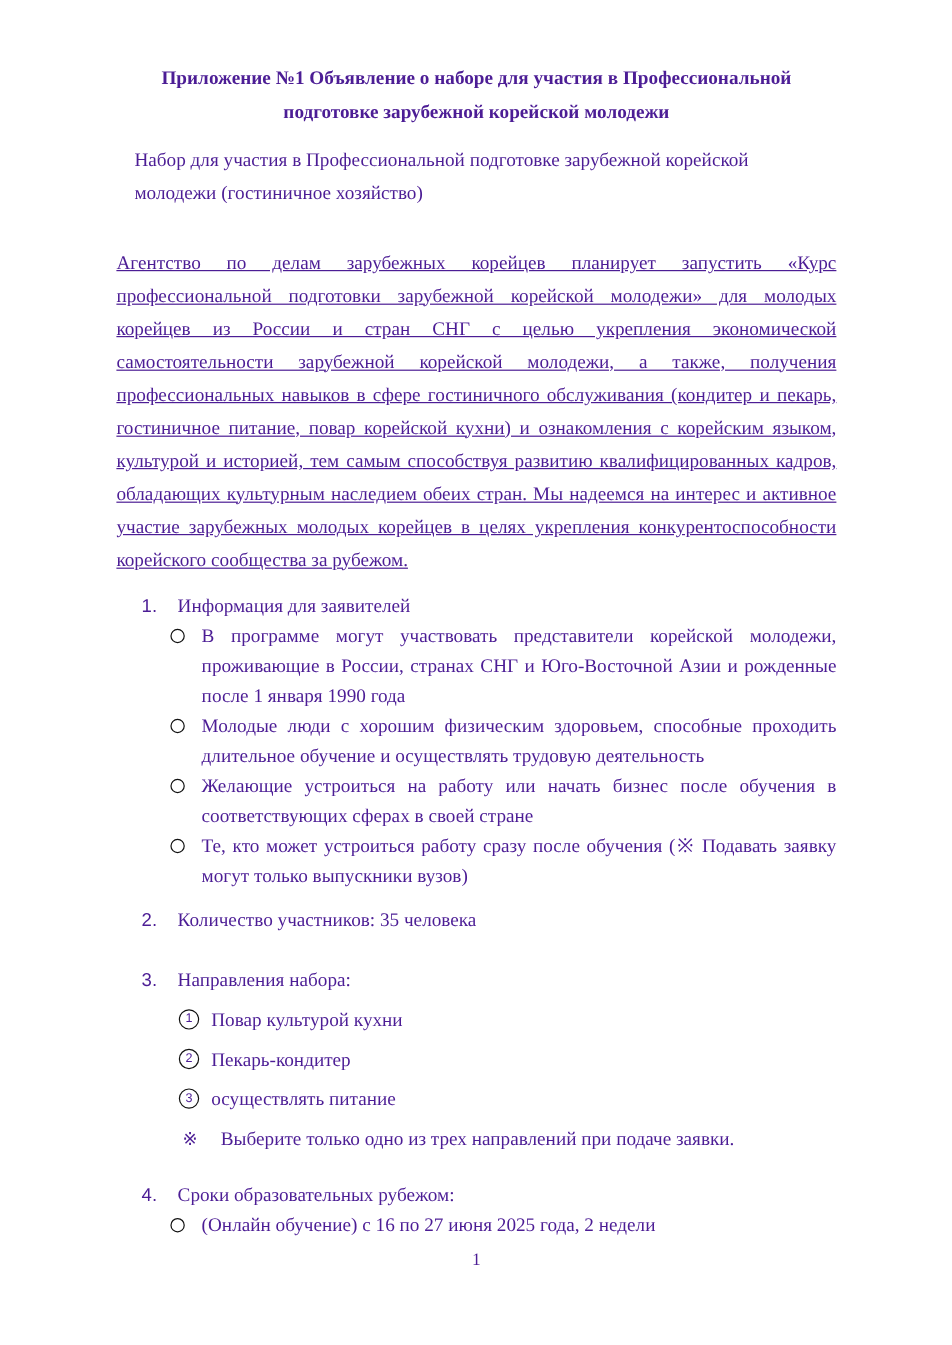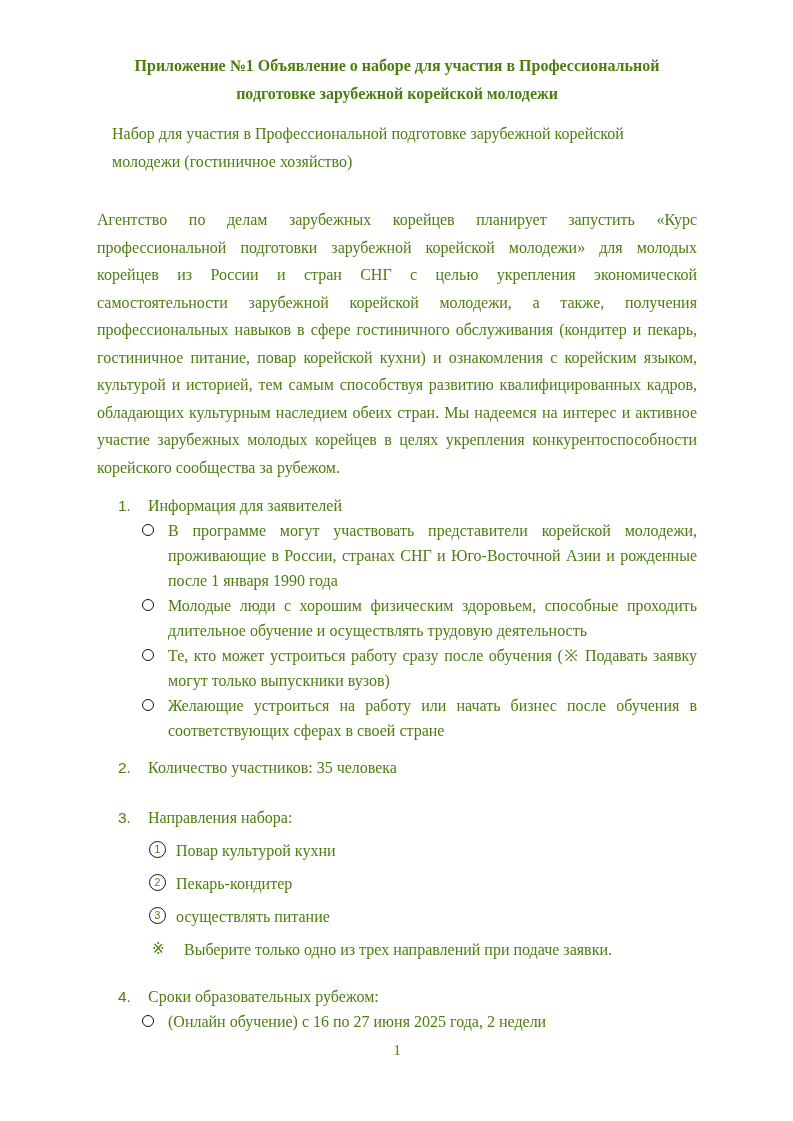--- a/index.html
+++ b/index.html
@@ -3,41 +3,42 @@
 <meta charset="utf-8">
 <style>
   html, body { margin: 0; padding: 0; background: #ffffff; }
   .page {
     position: relative;
     width: 793px;
     height: 1121px;
     box-sizing: border-box;
     padding: 52px 96px 0 97px;
     background: #ffffff;
-    color: #4d7c0f;
+    color: #4c1d95;
     font-family: "Liberation Serif", "DejaVu Serif", serif;
     font-size: 16px;
     overflow: hidden;
   }
   .doc-title {
     font-weight: 700;
     text-align: center;
     line-height: 28px;
     max-width: 570px;
     margin: 0 auto;
   }
   .doc-subtitle {
     line-height: 28px;
     max-width: 570px;
     margin: 12px auto 0;
   }
   .intro {
     margin: 30px 0 0;
     line-height: 27.5px;
     text-align: justify;
+    text-decoration: underline;
   }
   .section { margin: 0; }
   .sec-1 { margin-top: 12px; }
   .sec-2 { margin-top: 12px; }
   .sec-3 { margin-top: 25px; }
   .sec-4 { margin-top: 22px; }
   .sec-head {
     position: relative;
     padding-left: 51px;
     line-height: 25px;
@@ -119,25 +120,25 @@
     <div class="bullet">
       <span class="o-icon"></span>
       <span>В программе могут участвовать представители корейской молодежи, проживающие в России, странах СНГ и Юго-Восточной Азии и рожденные после 1 января 1990 года</span>
     </div>
     <div class="bullet">
       <span class="o-icon"></span>
       <span>Молодые люди с хорошим физическим здоровьем, способные проходить длительное обучение и осуществлять трудовую деятельность</span>
     </div>
     <div class="bullet">
       <span class="o-icon"></span>
-      <span>Те, кто может устроиться работу сразу после обучения (※ Подавать заявку могут только выпускники вузов)</span>
+      <span>Желающие устроиться на работу или начать бизнес после обучения в соответствующих сферах в своей стране</span>
     </div>
     <div class="bullet">
       <span class="o-icon"></span>
-      <span>Желающие устроиться на работу или начать бизнес после обучения в соответствующих сферах в своей стране</span>
+      <span>Те, кто может устроиться работу сразу после обучения (※ Подавать заявку могут только выпускники вузов)</span>
     </div>
   </div>
 
   <div class="section sec-2">
     <div class="sec-head">
       <span class="sec-num">2.</span>
       <span>Количество участников: 35 человека</span>
     </div>
   </div>
 

